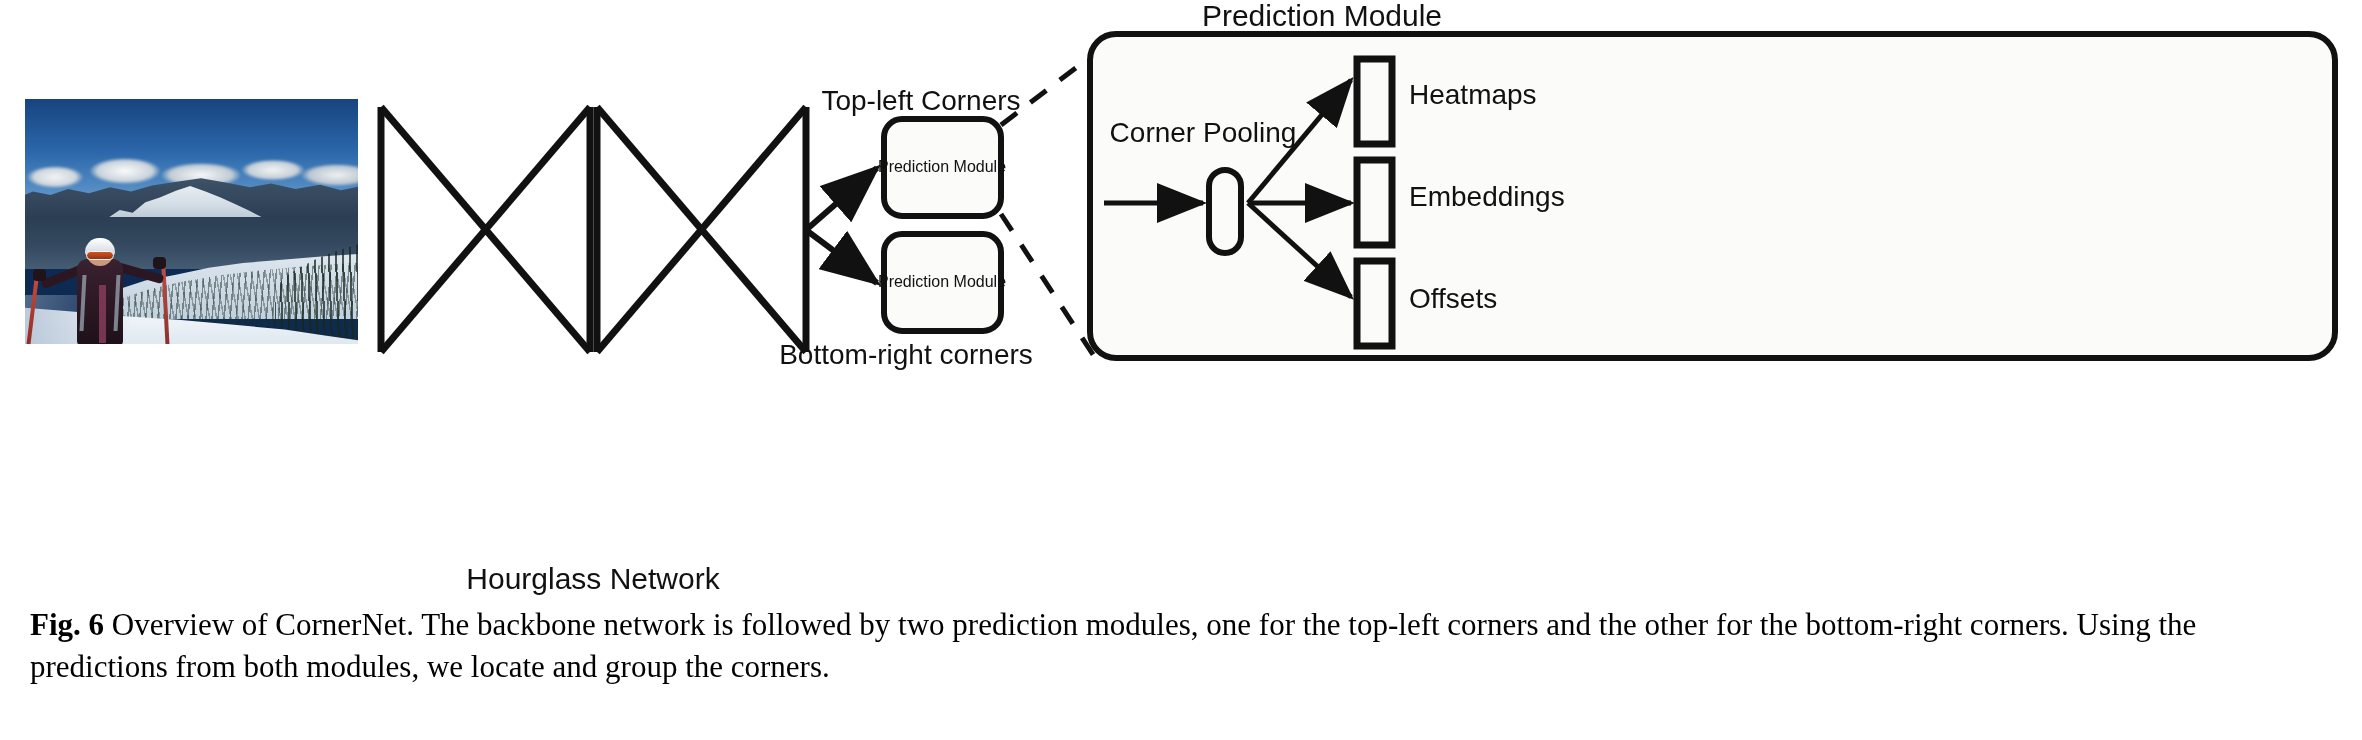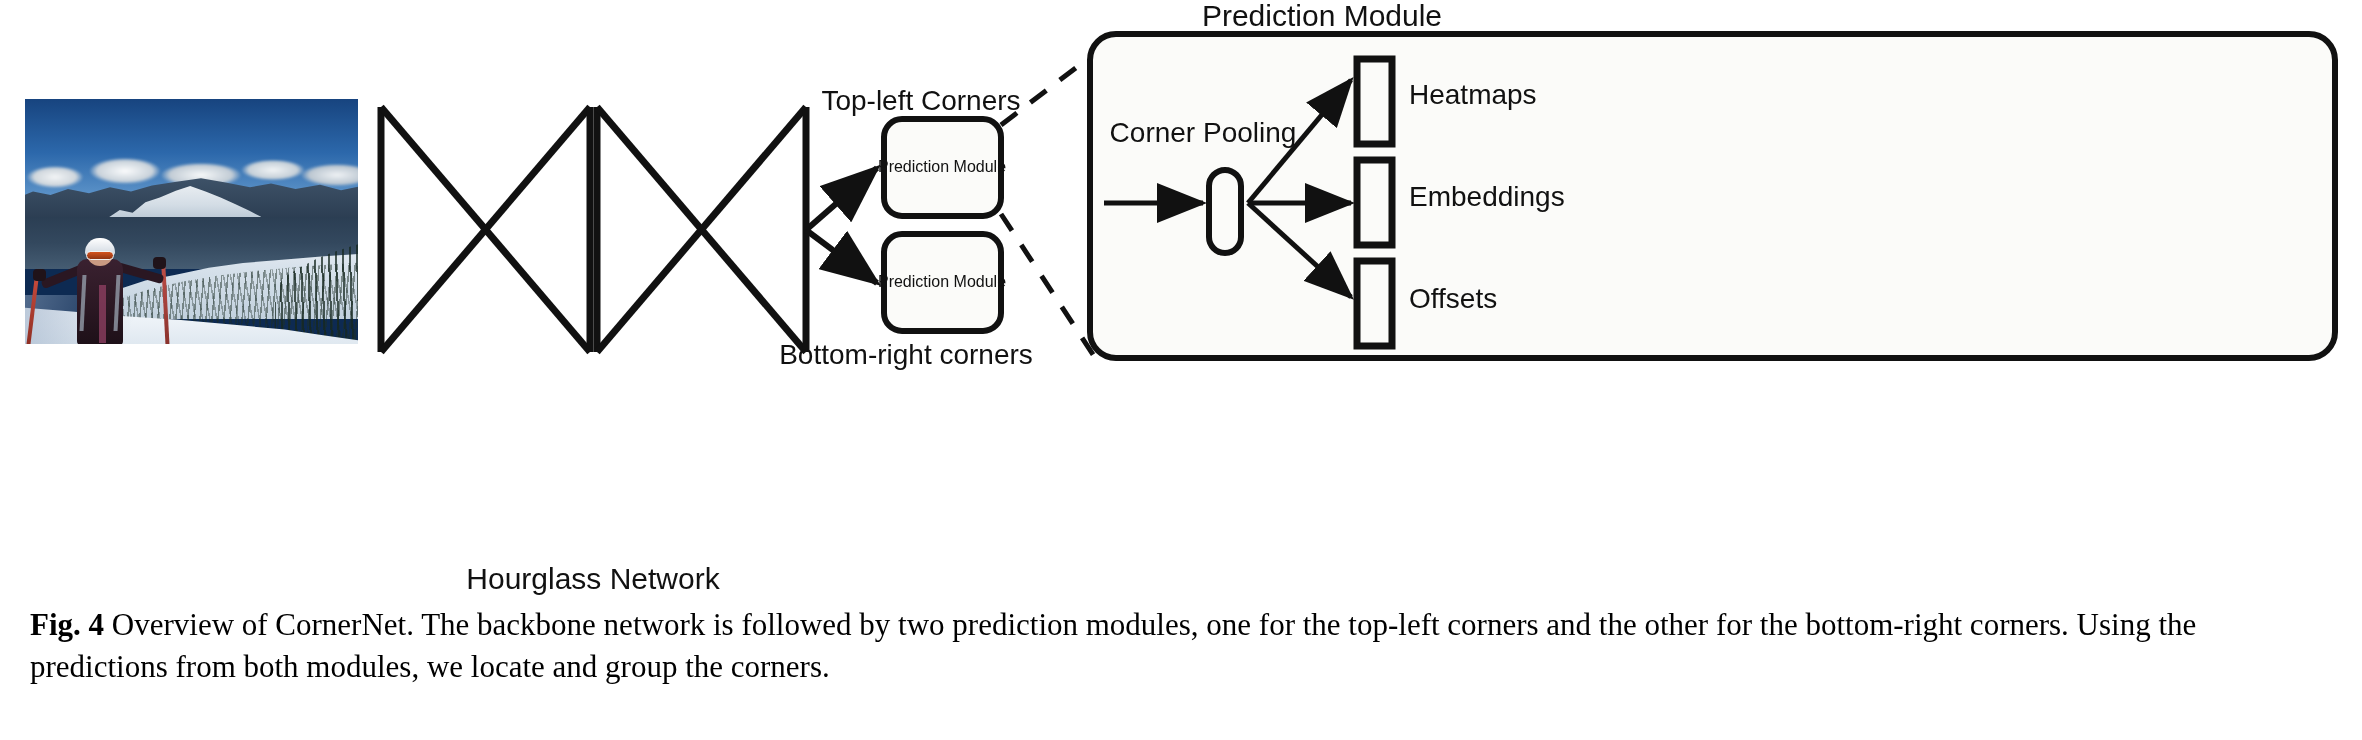--- a/index.html
+++ b/index.html
@@ -312,18 +312,18 @@
       <text class="lbl-md" x="1409" y="206" text-anchor="start">Embeddings</text>
 
       <g>
         <rect x="1357" y="261" width="35" height="85" fill="#fbfbf9" stroke="#111" stroke-width="7"></rect>
       </g>
       <text class="lbl-md" x="1409" y="308" text-anchor="start">Offsets</text>
     </svg>
   </div>
 
   <div id="caption">
-    <span class="cap-label">Fig. 4</span>
+    <span class="cap-label">Fig. 6</span>
     <span>Overview of CornerNet. The backbone network is followed by two prediction modules, one for the top-left corners and</span>
     <span>the other for the bottom-right corners. Using the predictions from both modules, we locate and group the corners.</span>
   </div>
 
 </div>
 
 </body></html>

